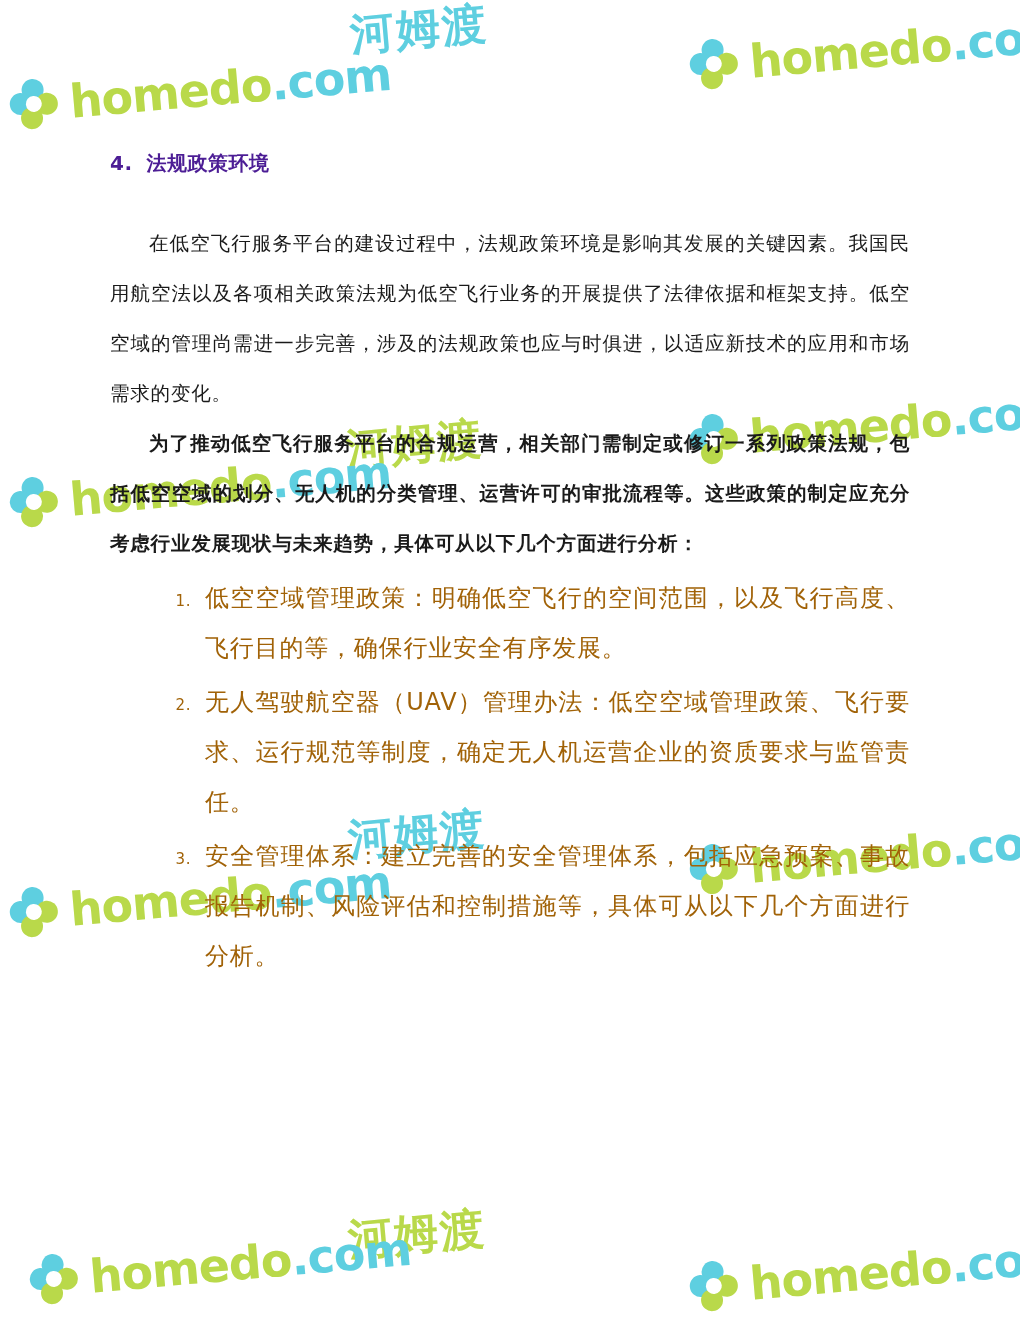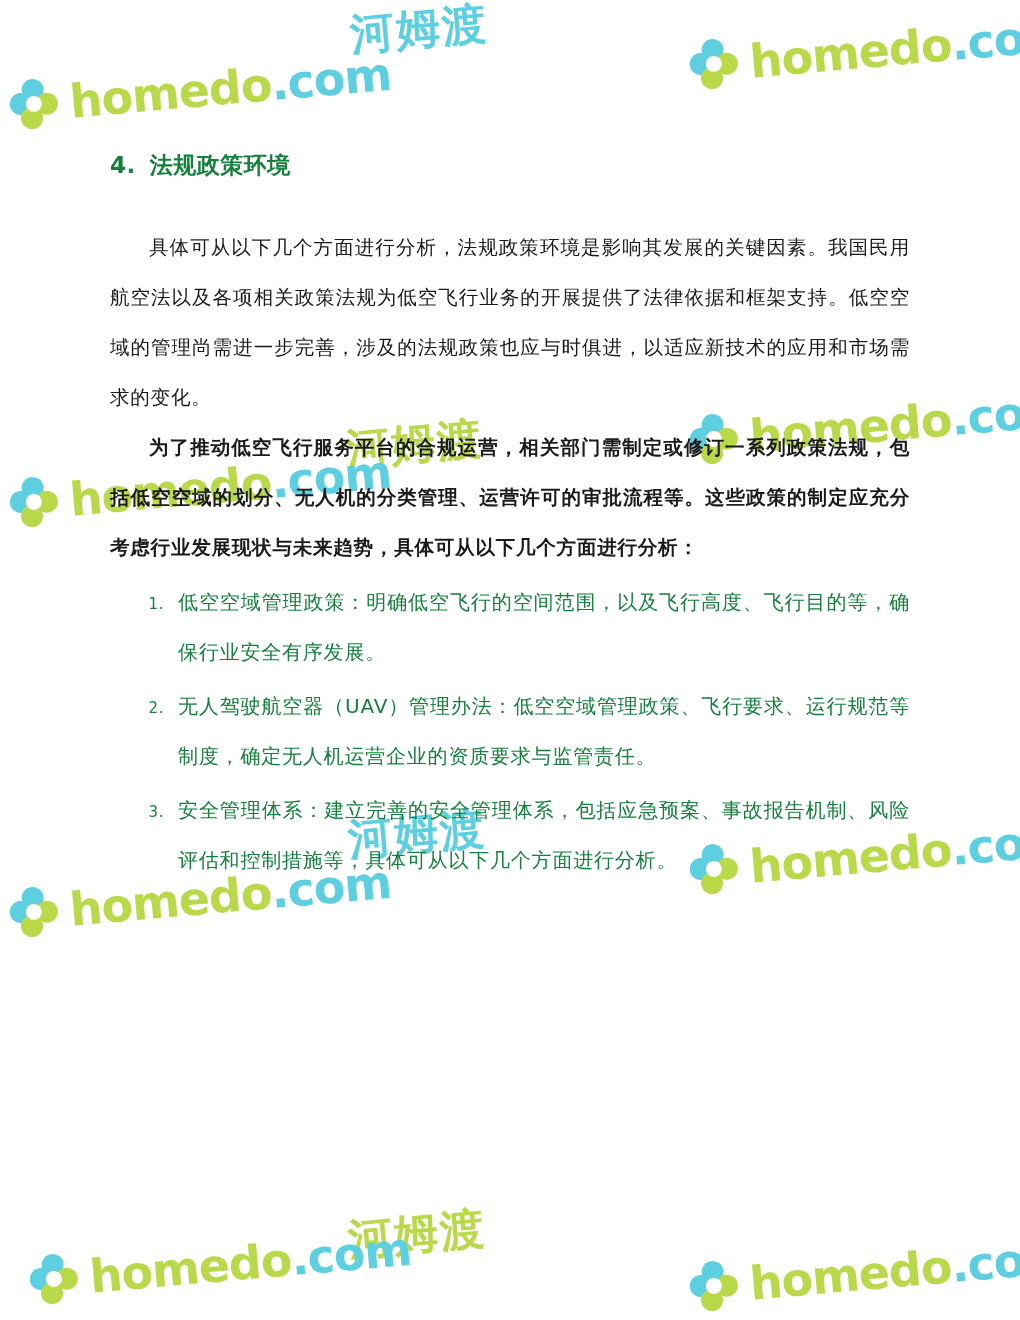--- a/index.html
+++ b/index.html
@@ -26,22 +26,22 @@
   .content {
     position: absolute;
     left: 110px;
     top: 0;
     width: 800px;
   }
 
   .heading {
     font-family: "DejaVu Sans", sans-serif;
     font-weight: bold;
-    font-size: 23px;
-    color: #15803d;
+    font-size: 20px;
+    color: #4c1d95;
     margin-top: 150px;
     margin-bottom: 0;
     letter-spacing: 0.5px;
   }
   .heading .num {
     margin-right: 14px;
   }
 
   .para {
     font-family: "DejaVu Sans", sans-serif;
@@ -62,28 +62,29 @@
     font-weight: bold;
   }
 
   ol.list {
     margin: 4px 0 0 0;
     padding-left: 60px;
     list-style: decimal;
   }
   ol.list > li {
     font-family: "DejaVu Sans", sans-serif;
-    font-size: 20px;
+    font-size: 24px;
     line-height: 50px;
-    color: #15803d;
+    color: #a16207;
     text-align: justify;
     text-justify: inter-ideograph;
     letter-spacing: 0.8px;
     margin-bottom: 4px;
     padding-left: 8px;
+    margin-left: 27px;
   }
   ol.list > li::marker {
     font-size: 15px;
   }
 
   
   .wm {
     position: absolute;
     pointer-events: none;
     user-select: none;
@@ -233,21 +234,21 @@
     </div>
     <div class="wm-text"><span class="c1">homedo</span><span class="c2">.com</span></div>
   </div>
 
   <div class="content">
 
     <h2 class="heading">
       <span class="num">4.</span><span>法规政策环境</span>
     </h2>
 
-    <p class="para first">具体可从以下几个方面进行分析，法规政策环境是影响其发展的关键因素。我国民用航空法以及各项相关政策法规为低空飞行业务的开展提供了法律依据和框架支持。低空空域的管理尚需进一步完善，涉及的法规政策也应与时俱进，以适应新技术的应用和市场需求的变化。</p>
+    <p class="para first">在低空飞行服务平台的建设过程中，法规政策环境是影响其发展的关键因素。我国民用航空法以及各项相关政策法规为低空飞行业务的开展提供了法律依据和框架支持。低空空域的管理尚需进一步完善，涉及的法规政策也应与时俱进，以适应新技术的应用和市场需求的变化。</p>
 
     <p class="para second">为了推动低空飞行服务平台的合规运营，相关部门需制定或修订一系列政策法规，包括低空空域的划分、无人机的分类管理、运营许可的审批流程等。这些政策的制定应充分考虑行业发展现状与未来趋势，具体可从以下几个方面进行分析：</p>
 
     <ol class="list">
       <li>低空空域管理政策：明确低空飞行的空间范围，以及飞行高度、飞行目的等，确保行业安全有序发展。</li>
       <li>无人驾驶航空器（UAV）管理办法：低空空域管理政策、飞行要求、运行规范等制度，确定无人机运营企业的资质要求与监管责任。</li>
       <li>安全管理体系：建立完善的安全管理体系，包括应急预案、事故报告机制、风险评估和控制措施等，具体可从以下几个方面进行分析。</li>
     </ol>
 
   </div>

